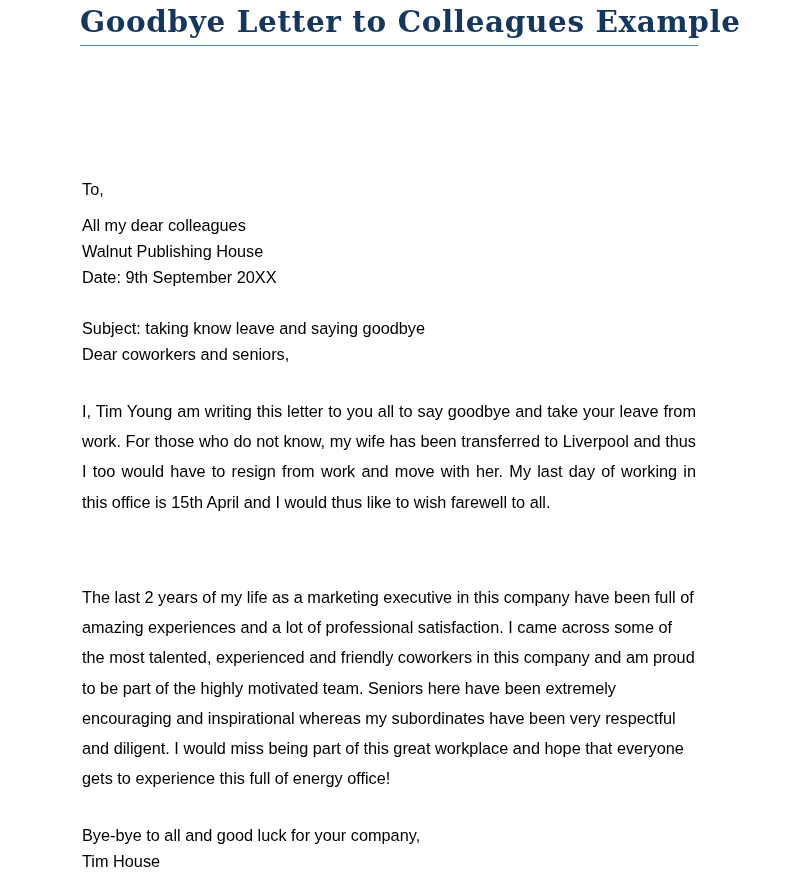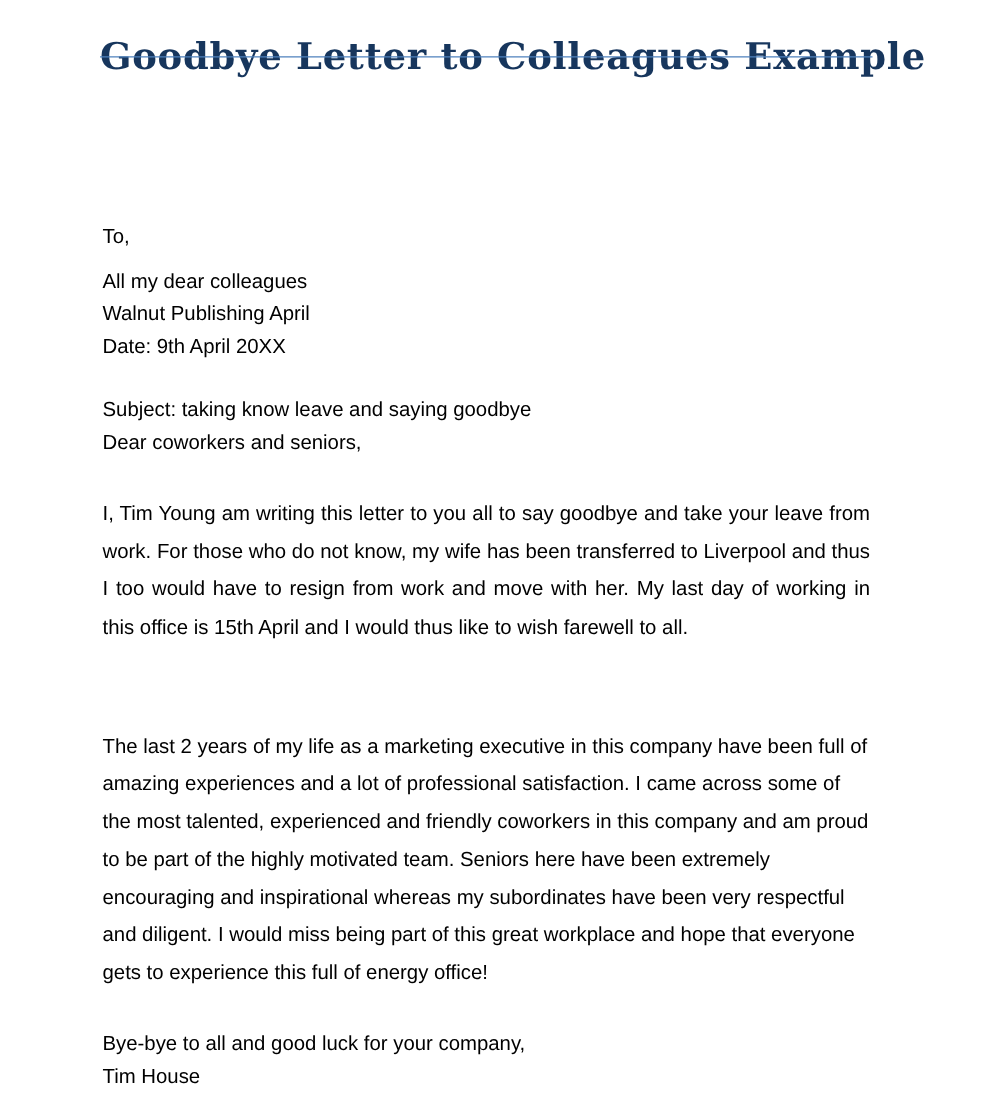--- a/index.html
+++ b/index.html
@@ -2,21 +2,21 @@
 <html><head>
 <meta charset="utf-8">
 <style>
   html, body { margin: 0; padding: 0; background: #ffffff; }
   body { width: 802px; height: 875px; position: relative; overflow: hidden; }
   .title {
     position: absolute; left: 80px; top: 2px; width: 618px;
     text-align: center;
     font-family: "DejaVu Serif", "Liberation Serif", serif;
     font-weight: bold; font-size: 29.5px; letter-spacing: 0.6px;
-    color: #17365d; line-height: 40px; white-space: nowrap; margin-top: 23px;
+    color: #17365d; line-height: 40px; white-space: nowrap;
   }
   .rule {
     position: absolute; left: 80px; top: 45px; width: 618px; height: 0;
     border-top: 1.5px solid #4f81bd;
   }
   .letter {
     position: absolute; left: 82px; top: 0; width: 614px;
     font-family: "Liberation Sans", sans-serif;
     font-size: 16.3px; color: #000000;
   }
@@ -28,22 +28,22 @@
 </style>
 </head>
 <body>
 
 <div class="title">Goodbye Letter to Colleagues Example</div>
 <div class="rule"></div>
 
 <div class="letter">
   <div class="line" style="top:179px">To,</div>
   <div class="line" style="top:215px">All my dear colleagues</div>
-  <div class="line" style="top:241px">Walnut Publishing April</div>
-  <div class="line" style="top:267px">Date: 9th April 20XX</div>
+  <div class="line" style="top:241px">Walnut Publishing House</div>
+  <div class="line" style="top:267px">Date: 9th September 20XX</div>
   <div class="line" style="top:318px">Subject: taking know leave and saying goodbye</div>
   <div class="line" style="top:344px">Dear coworkers and seniors,</div>
 
   <div class="para" style="top:396px">I, Tim Young am writing this letter to you all to say goodbye and take your leave from work. For those who do not know, my wife has been transferred to Liverpool and thus I too would have to resign from work and move with her. My last day of working in this office is 15th April and I would thus like to wish farewell to all.</div>
   <div class="para" style="top:582px; text-align:left;">The last 2 years of my life as a marketing executive in this company have been full of amazing experiences and a lot of professional satisfaction. I came across some of the most talented, experienced and friendly coworkers in this company and am proud to be part of the highly motivated team. Seniors here have been extremely encouraging and inspirational whereas my subordinates have been very respectful and diligent. I would miss being part of this great workplace and hope that everyone gets to experience this full of energy office!</div>
 
   <div class="line" style="top:825px">Bye-bye to all and good luck for your company,</div>
   <div class="line" style="top:851px">Tim House</div>
 </div>
 

